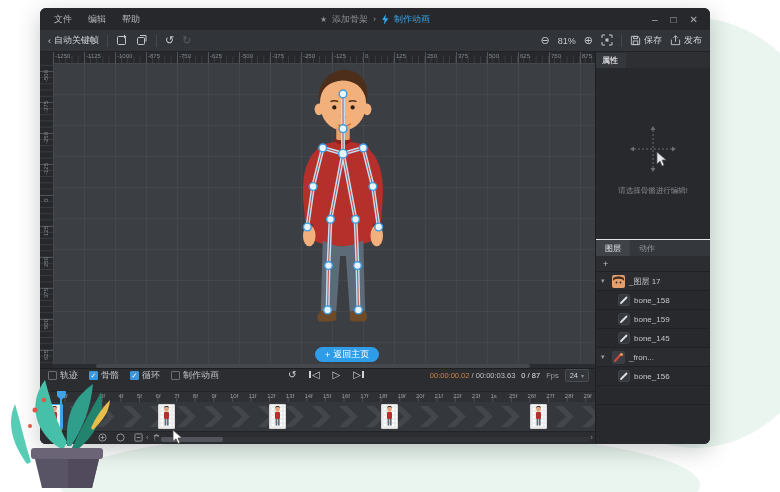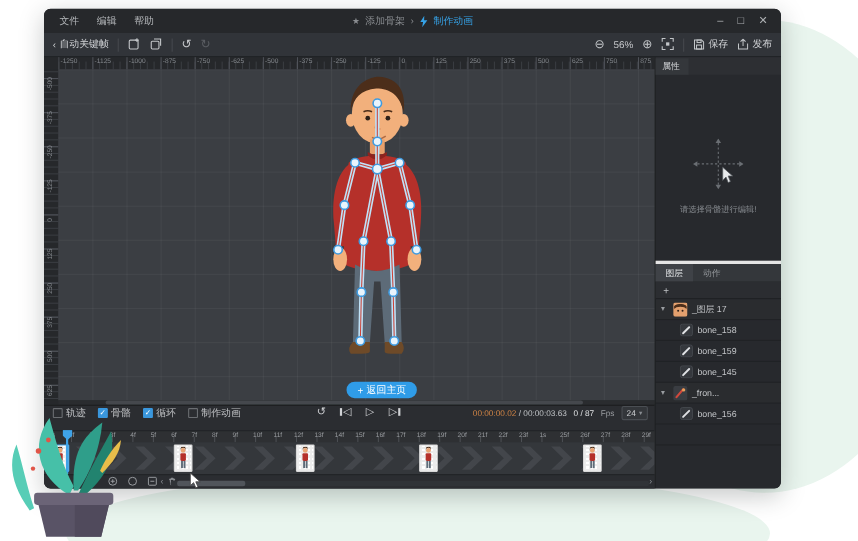--- a/index.html
+++ b/index.html
@@ -48,22 +48,22 @@
       linear-gradient(to bottom,rgba(255,255,255,.045) 1px,transparent 1px);
     background-size:31px 31px; overflow:hidden; }
   .hscroll { position:absolute; left:13px; right:0; bottom:0; height:4px; background:#2a2c2f; }
   .hscroll .thumb { position:absolute; left:8%; width:80%; top:0; height:4px; background:#45484d; border-radius:2px; }
   .addframe { position:absolute; left:262px; top:284px; height:15px; padding:0 10px; display:flex; align-items:center; gap:3px;
     background:#2f9ce8; color:#fff; border:none; border-radius:8px; font-size:9px; font-family:inherit; }
 
   
   .rpanel { width:115px; border-left:1px solid #1d1f21; background:#27292d; display:flex; flex-direction:column; }
   .propstab { height:16px; background:#2d2f33; display:flex; align-items:flex-end; }
-  .propstab span { background:#34373b; color:#cfd1d4; padding:2px 8px 2px 6px; font-size:8px; }
-  .propsbody { height:172px; position:relative; border-bottom:3px solid #e5e5e5; }
+  .propstab span { background:#34373b; color:#cfd1d4; padding:2px 8px 2px 6px; font-size:8px;font-weight:bold; }
+  .propsbody { height:172px; position:relative; border-bottom:1px solid #e5e5e5; }
   .crosshair { position:absolute; left:50%; top:58px; transform:translateX(-50%); }
   .hint { position:absolute; left:0; right:0; top:118px; text-align:center; font-size:7.5px; color:#85898e; }
   .ltabs { height:16px; background:#34373b; display:flex; align-items:stretch; font-size:8px; }
   .ltab { padding:0 9px; display:flex; align-items:center; color:#94979b; }
   .ltab.on { background:#3f4247; color:#e8eaec; }
   .laddrow { height:16px; background:#2b2d31; border-bottom:1px solid #1f2124; display:flex; align-items:center; padding-left:7px; color:#c0c3c6; }
   .llist { flex:1; overflow:hidden; }
   .lrow { height:19px; display:flex; align-items:center; gap:4px; border-bottom:1px solid #202225; font-size:8px; color:#c3c5c8; padding-left:5px; background:#2a2c2f; }
   .lrow .caret { color:#9a9da1; font-size:7px; width:7px; }
   .lrow.child { padding-left:22px; background:#27292d; }
@@ -152,21 +152,21 @@
       <span><svg width="12" height="12" viewBox="0 0 12 12" fill="none" stroke="#c3c6c9">
             <rect x="1.5" y="3.5" width="7" height="7" rx="1"></rect>
             <path d="M4 1.5 h6 v6"></path>
           </svg></span>
       <div class="tsep"></div>
       <span style="font-size:11px">↺</span>
       <span class="dim" style="font-size:11px">↻</span>
 
       <div class="tright">
         <span class="circ">⊖</span>
-        <span>56%</span>
+        <span>81%</span>
         <span class="circ">⊕</span>
         <span><svg width="12" height="12" viewBox="0 0 12 12" fill="none" stroke="#c3c6c9">
               <path d="M1 4 V1 H4 M8 1 H11 V4 M11 8 V11 H8 M4 11 H1 V8"></path>
               <rect x="4.5" y="4.5" width="3" height="3" fill="#c3c6c9" stroke="none"></rect>
             </svg></span>
         <div class="tsep"></div>
         <div class="tbtn">
           <svg width="11" height="11" viewBox="0 0 12 12" fill="none" stroke="#c3c6c9">
               <path d="M1.5 1.5 h7 l2 2 v7 h-9 Z"></path>
               <rect x="3.5" y="6.5" width="5" height="4"></rect>

